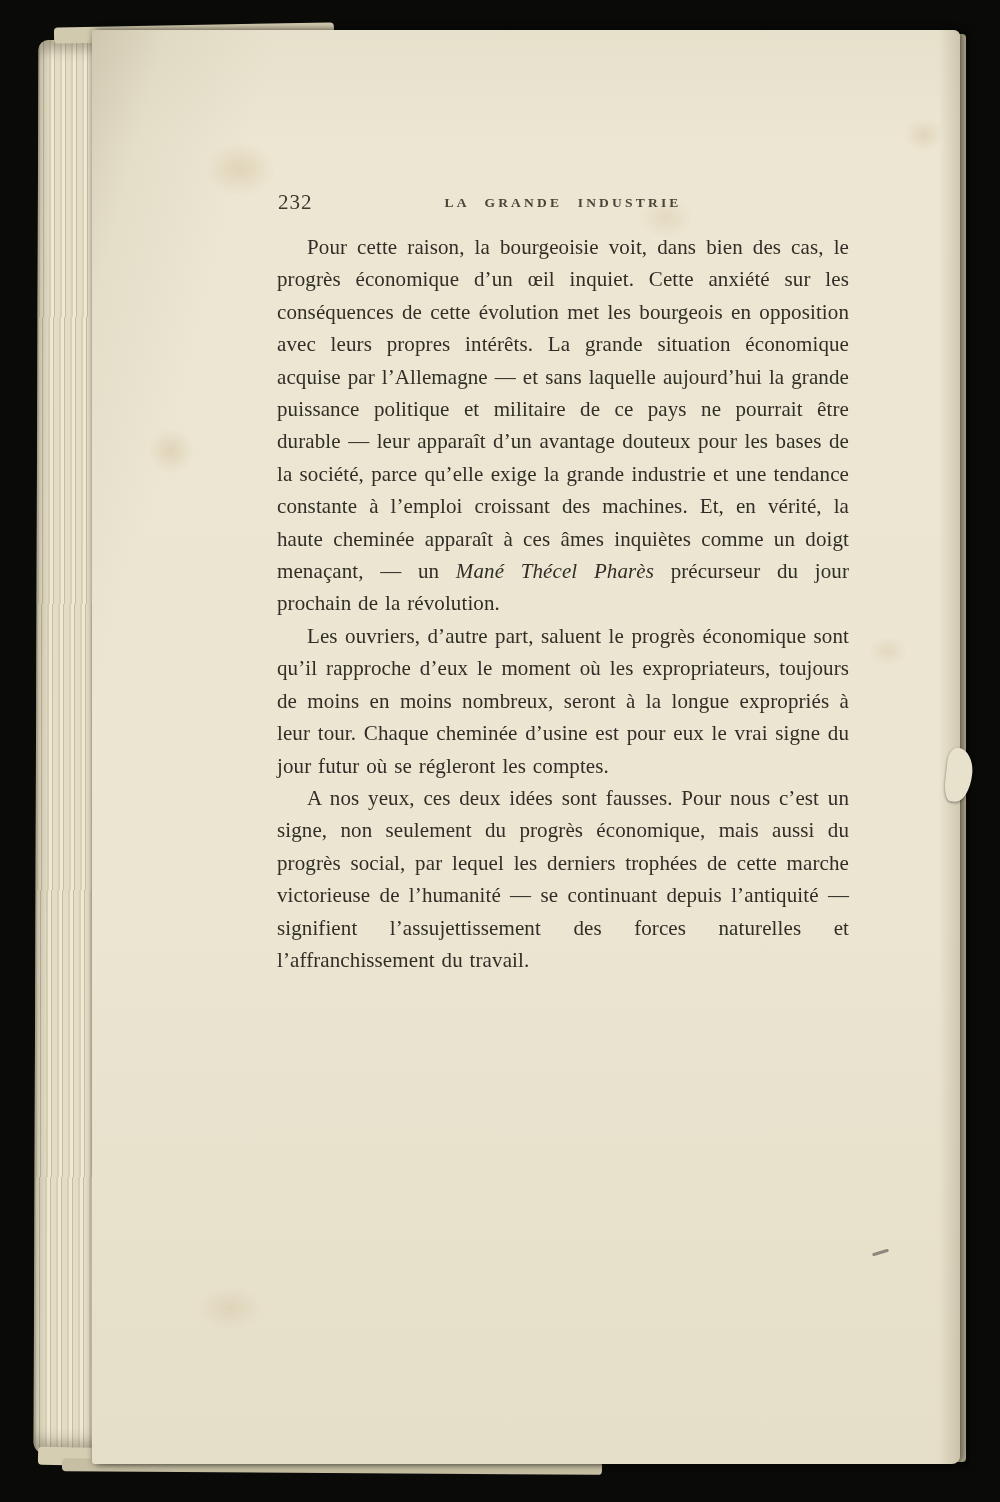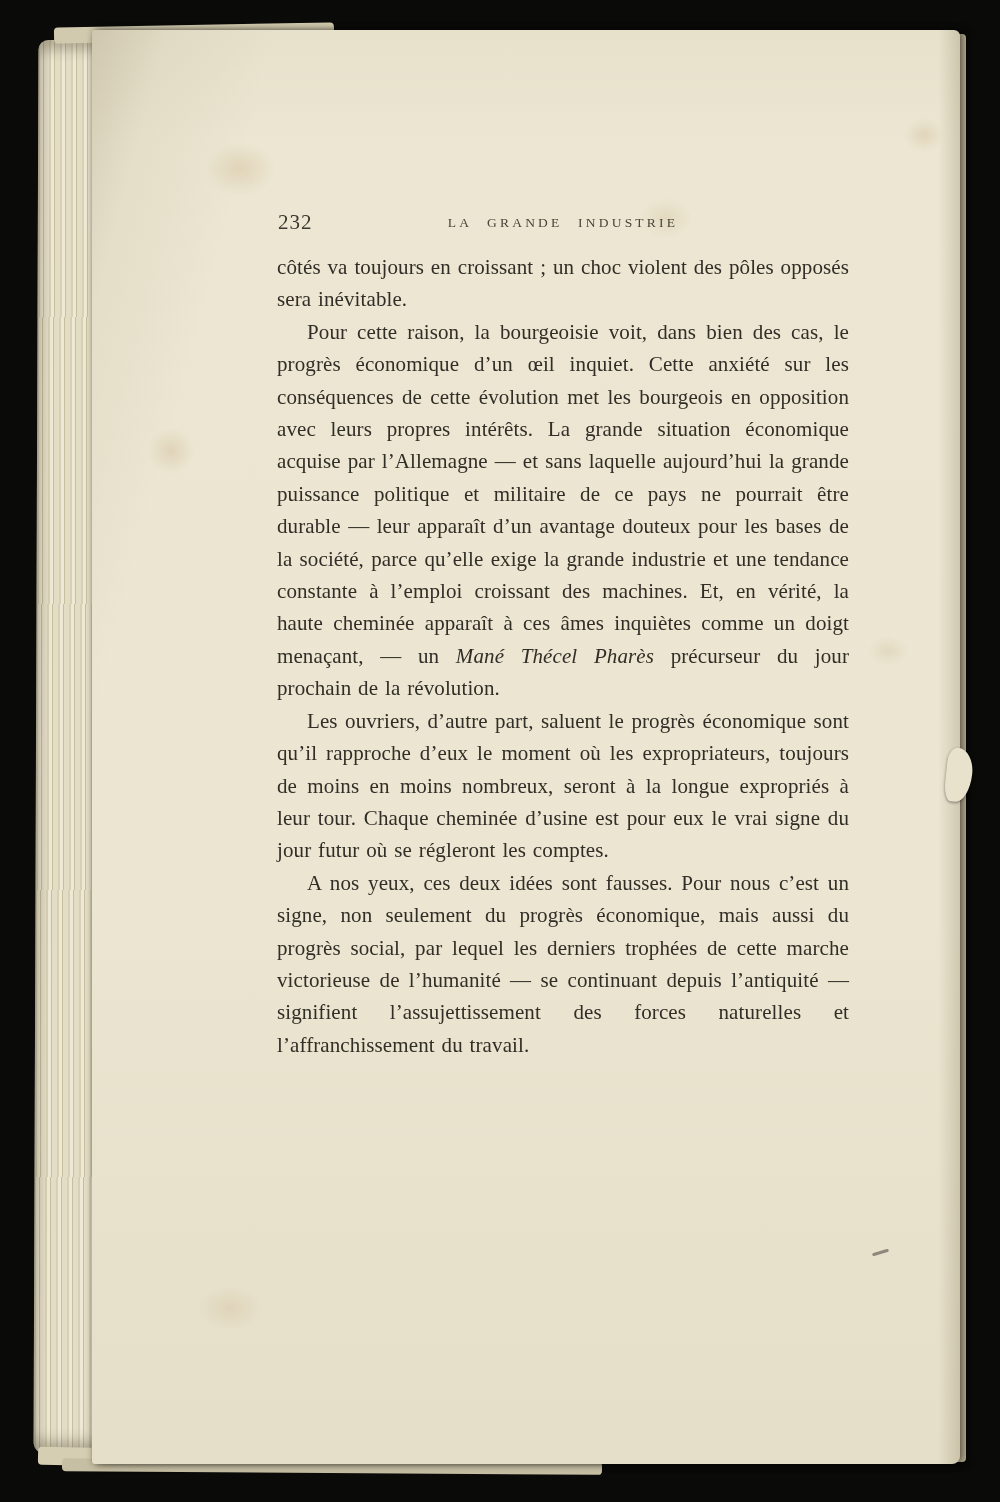--- a/index.html
+++ b/index.html
@@ -66,29 +66,29 @@
     box-shadow:0 1px 3px rgba(0,0,0,0.45);
   }
   
   .pencil-mark {
     position:absolute; left:872px; top:1251px; width:17px; height:3px;
     background:#7d786d; border-radius:2px; transform:rotate(-17deg); opacity:0.85;
   }
 
   
   .text-layer { position:absolute; left:277px; top:190px; width:572px; color:var(--ink,#312e27); }
-  .header { position:relative; height:30px;margin-top:20px; }
+  .header { position:relative; height:30px; }
   .page-num {
     position:absolute; left:1px; top:0;
     font-size:21px; letter-spacing:1px; color:#3b382f;
   }
   .running-title {
     position:absolute; left:0; right:0; top:5px; text-align:center;
     font-size:13.5px; letter-spacing:3.2px; word-spacing:9px;
-    color:#49453a; font-weight:normal;
+    color:#49453a; font-weight:bold;
   }
   .page-text { margin-top:11px; font-size:21px; line-height:32.4px; text-align:justify; }
   .para { text-indent:0; word-spacing:1.5px; letter-spacing:0.1px; }
   .para.indent { text-indent:30px; }
   .seg.italic { font-style:italic; }
 </style>
 </head>
 <body>
 
 <div class="book">
@@ -111,20 +111,19 @@
 
   <div class="torn-tab"></div>
   <div class="pencil-mark"></div>
 
   <div class="text-layer">
     <div class="header">
       <span class="page-num">232</span>
       <span class="running-title">LA GRANDE INDUSTRIE</span>
     </div>
     <div class="page-text">
-        <p class="para"><span class="seg">côtés va toujours en croissant ; un choc violent des pôles opposés sera inévitable.</span></p>
         <p class="para indent"><span class="seg">Pour cette raison, la bourgeoisie voit, dans bien des cas, le progrès économique d’un œil inquiet. Cette anxiété sur les conséquences de cette évolution met les bourgeois en opposition avec leurs propres intérêts. La grande situation économique acquise par l’Allemagne — et sans laquelle aujourd’hui la grande puissance politique et militaire de ce pays ne pourrait être durable — leur apparaît d’un avantage douteux pour les bases de la société, parce qu’elle exige la grande industrie et une tendance constante à l’emploi croissant des machines. Et, en vérité, la haute cheminée apparaît à ces âmes inquiètes comme un doigt menaçant, — un </span><span class="seg italic">Mané Thécel Pharès</span><span class="seg"> précurseur du jour prochain de la révolution.</span></p>
         <p class="para indent"><span class="seg">Les ouvriers, d’autre part, saluent le progrès économique sont qu’il rapproche d’eux le moment où les expropriateurs, toujours de moins en moins nombreux, seront à la longue expropriés à leur tour. Chaque cheminée d’usine est pour eux le vrai signe du jour futur où se régleront les comptes.</span></p>
         <p class="para indent"><span class="seg">A nos yeux, ces deux idées sont fausses. Pour nous c’est un signe, non seulement du progrès économique, mais aussi du progrès social, par lequel les derniers trophées de cette marche victorieuse de l’humanité — se continuant depuis l’antiquité — signifient l’assujettissement des forces naturelles et l’affranchissement du travail.</span></p>
       </div>
   </div>
 
 </div>
 
 </body></html>

